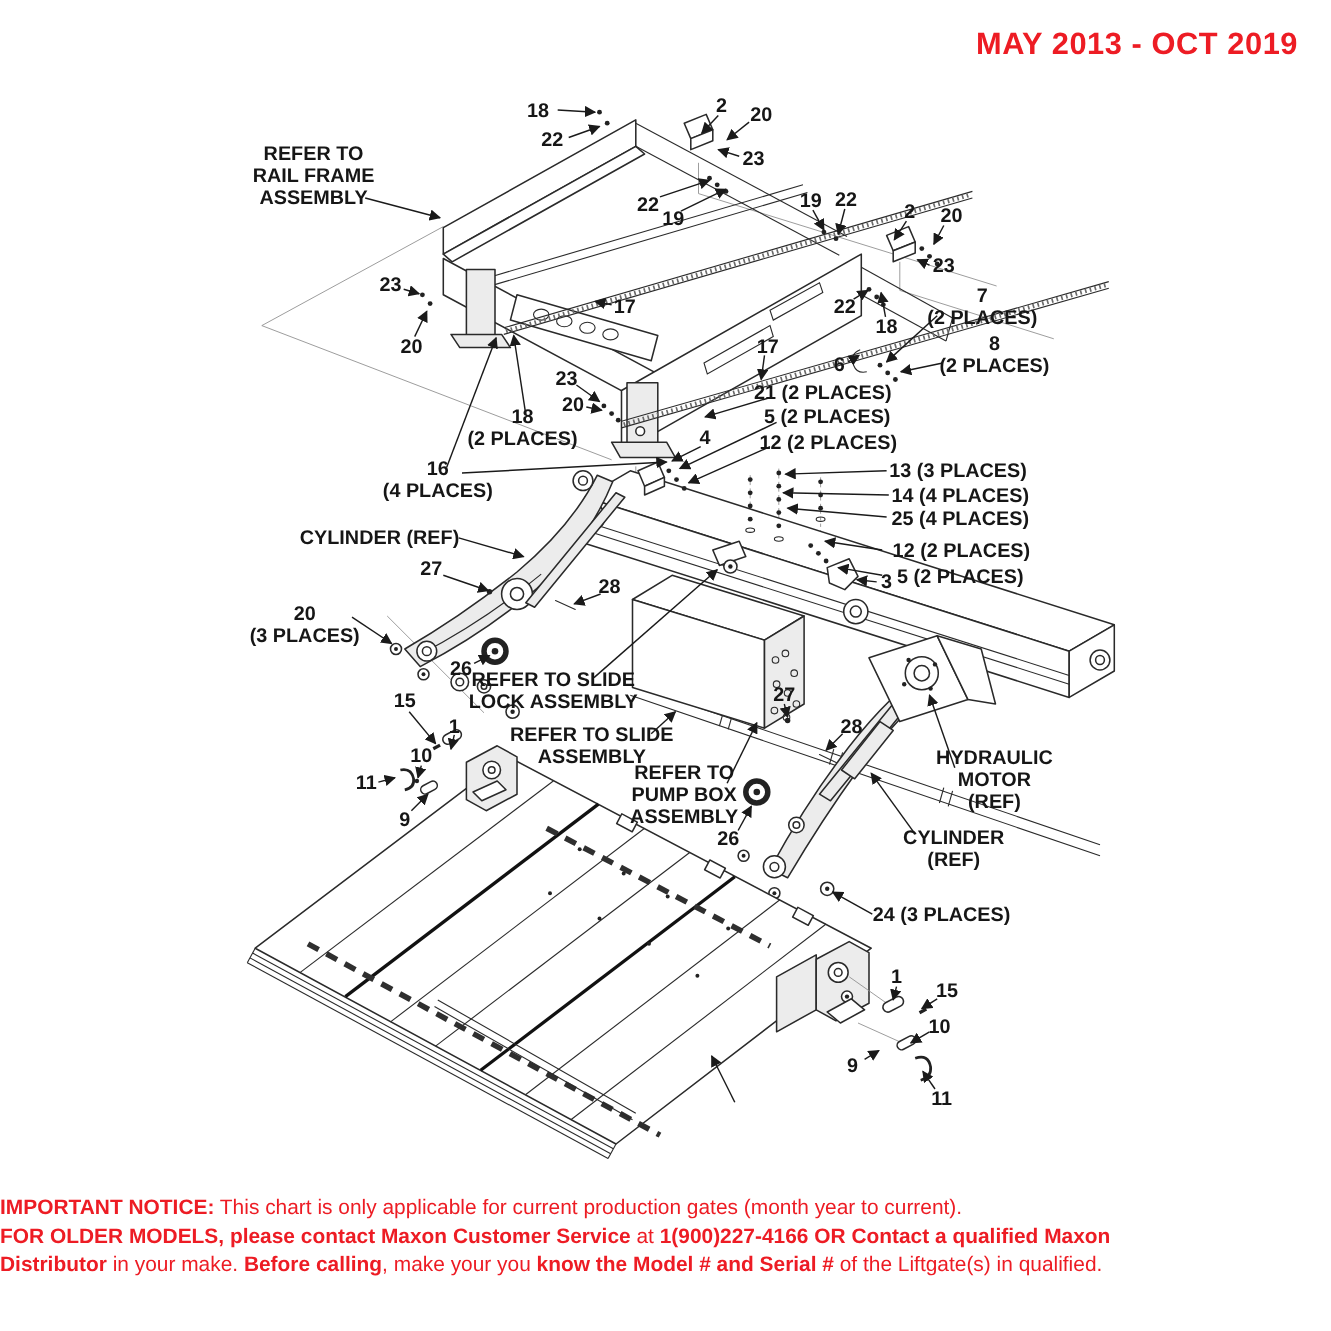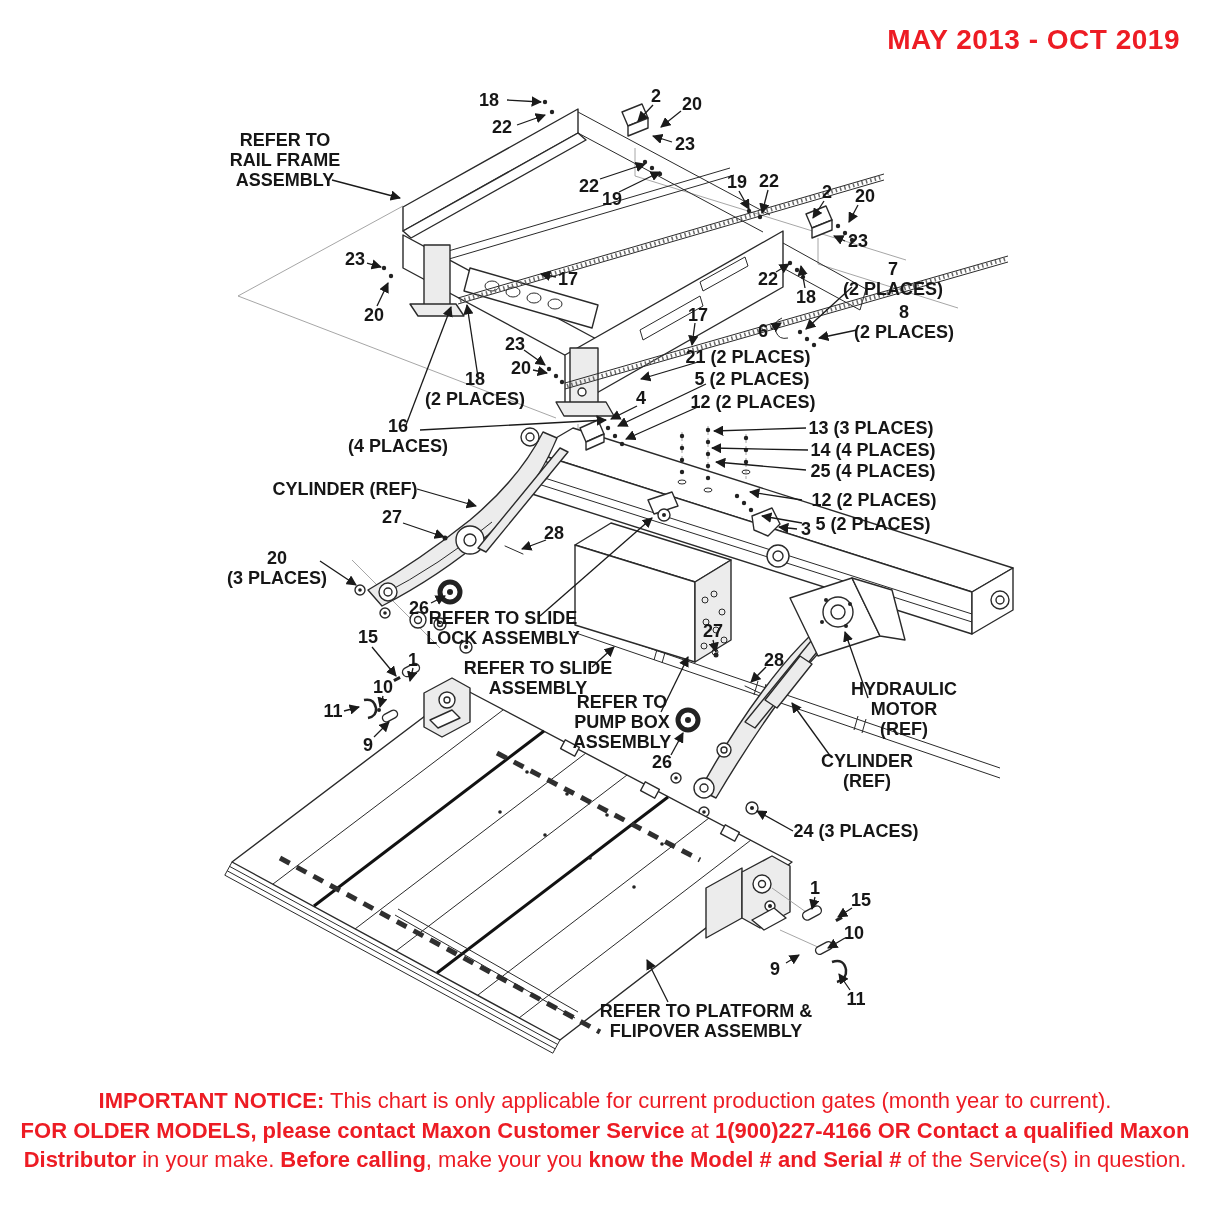--- a/index.html
+++ b/index.html
@@ -3,22 +3,22 @@
 <meta charset="utf-8">
 <style>
   html,body{margin:0;padding:0;background:#fff;}
   .page{position:relative;width:1210px;height:1210px;background:#fff;overflow:hidden;
         font-family:"Liberation Sans",sans-serif;}
   .art{position:absolute;left:0;top:0;}
   .title{position:absolute;top:24px;right:30px;font-size:28px;font-weight:bold;
          color:#ed1c24;letter-spacing:0.5px;}
   .co{position:absolute;transform:translate(-50%,-50%);font-size:18px;font-weight:bold;
       color:#161616;text-align:center;white-space:pre-line;line-height:1.12;}
-  .notice{position:absolute;left:0;right:0;top:1086px;text-align:center;color:#ed1c24;
-          font-size:22px;line-height:1.35;}
+  .notice{position:absolute;left:0;right:0;top:1086px;color:#ed1c24;
+          font-size:19px;line-height:1.35;}
   .notice b{font-weight:bold;}
   
   .o{fill:#fff;stroke:#2a2a2a;stroke-width:1.4;stroke-linejoin:round;}
   .g{fill:#ececec;stroke:#2a2a2a;stroke-width:1.4;stroke-linejoin:round;}
   .d{fill:none;stroke:#2a2a2a;stroke-width:1;}
   .t{fill:none;stroke:#8f8f8f;stroke-width:0.8;}
   .ld{stroke:#1a1a1a;stroke-width:1.3;fill:none;marker-end:url(#arr);}
   .dot{fill:#222;stroke:none;}
   .ring{fill:#fff;stroke:#2a2a2a;stroke-width:1.4;}
   .hatch{stroke:#6a6a6a;stroke-width:4;stroke-dasharray:1.5,3;fill:none;}
@@ -431,22 +431,20 @@
   <div class="co" style="left:538px;top:678px">REFER TO SLIDE
 ASSEMBLY</div>
   <div class="co" style="left:622px;top:722px">REFER TO
 PUMP BOX
 ASSEMBLY</div>
   <div class="co" style="left:904px;top:709px">HYDRAULIC
 MOTOR
 (REF)</div>
   <div class="co" style="left:867px;top:771px">CYLINDER
 (REF)</div>
-  <div class="co" style="left:706px;top:1021px">REFER TO PLATFORM &amp;
-FLIPOVER ASSEMBLY</div>
 
   <div class="notice">
     <div><b>IMPORTANT NOTICE:</b><span> This chart is only applicable for current production gates (month year to current).</span></div>
     <div><b>FOR OLDER MODELS, please contact Maxon Customer Service</b><span> at </span><b>1(900)227-4166 OR Contact a qualified Maxon</b></div>
-    <div><b>Distributor</b><span> in your make. </span><b>Before calling</b><span>, make your you </span><b>know the Model # and Serial #</b><span> of the Service(s) in question.</span></div>
+    <div><b>Distributor</b><span> in your make. </span><b>Before calling</b><span>, make your you </span><b>know the Model # and Serial #</b><span> of the Liftgate(s) in qualified.</span></div>
   </div>
 
 </div>
 
 </body></html>

